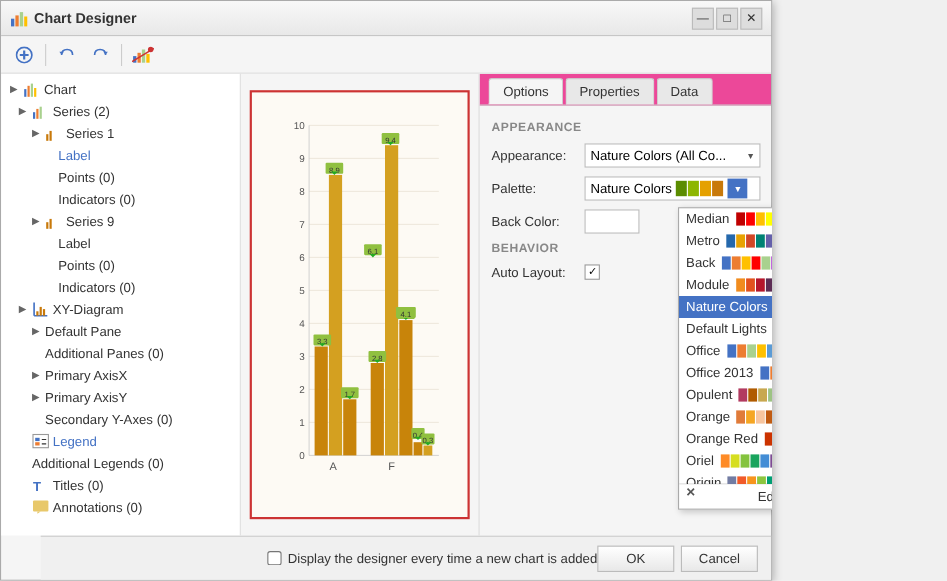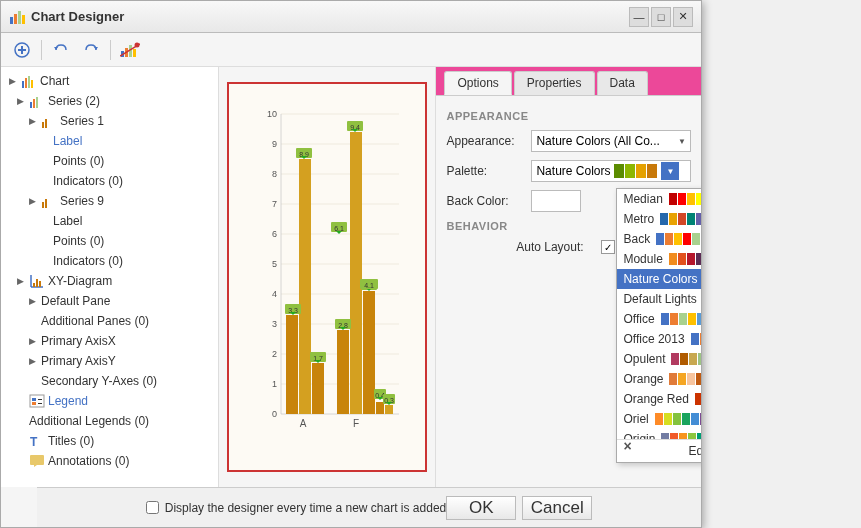--- a/index.html
+++ b/index.html
@@ -354,21 +354,21 @@
       border: 1px solid #bbb;
       background: white;
     }
 
     .bottom-bar {
       background: #f0f0f0;
       border-top: 1px solid #ccc;
       padding: 6px 12px;
       display: flex;
       align-items: center;
-      justify-content: center;
+      justify-content: flex-end;
       height: 40px;
       margin-left: 36px;
     }
 
     .bottom-checkbox {
       display: flex;
       align-items: center;
       gap: 6px;
       font-size: 12px;
       color: #333;
@@ -377,35 +377,34 @@
     .bottom-btns {
       display: flex;
       gap: 6px;
     }
 
     .dialog-btn {
       width: 70px;
       height: 24px;
       border: 1px solid #bbb;
       background: linear-gradient(to bottom, #fff, #e8e8e8);
-      font-size: 17px;
+      font-size: 12px;
       cursor: pointer;
       color: #333;
     }
 
     
     .behavior-section {
       margin-top: 4px;
     }
 
     .auto-layout-row {
       display: flex;
       align-items: center;
       margin-bottom: 19px;
-      justify-content: center;
     }
 
     .checkbox-field {
       width: 14px;
       height: 14px;
       border: 1px solid #999;
       background: white;
       margin-right: 6px;
       display: flex;
       align-items: center;

